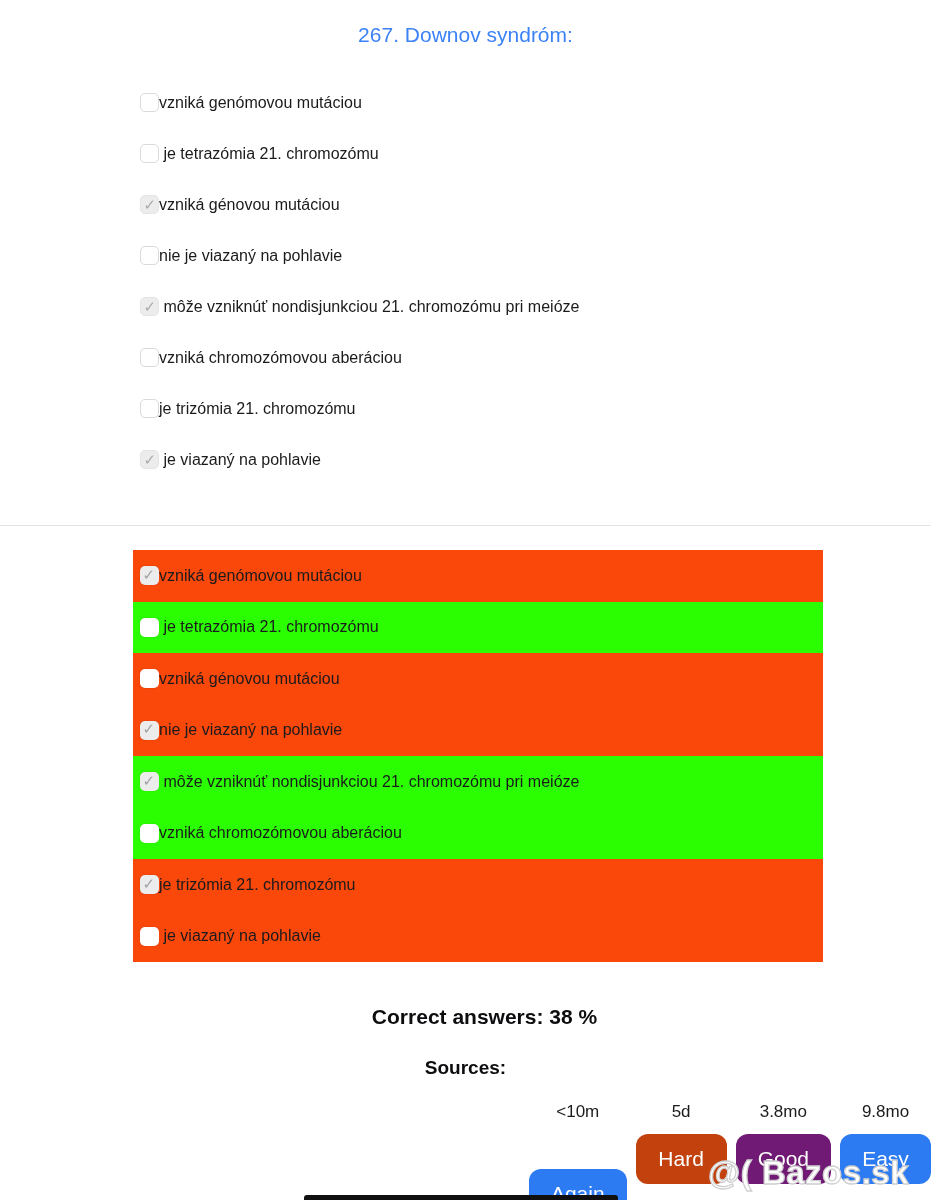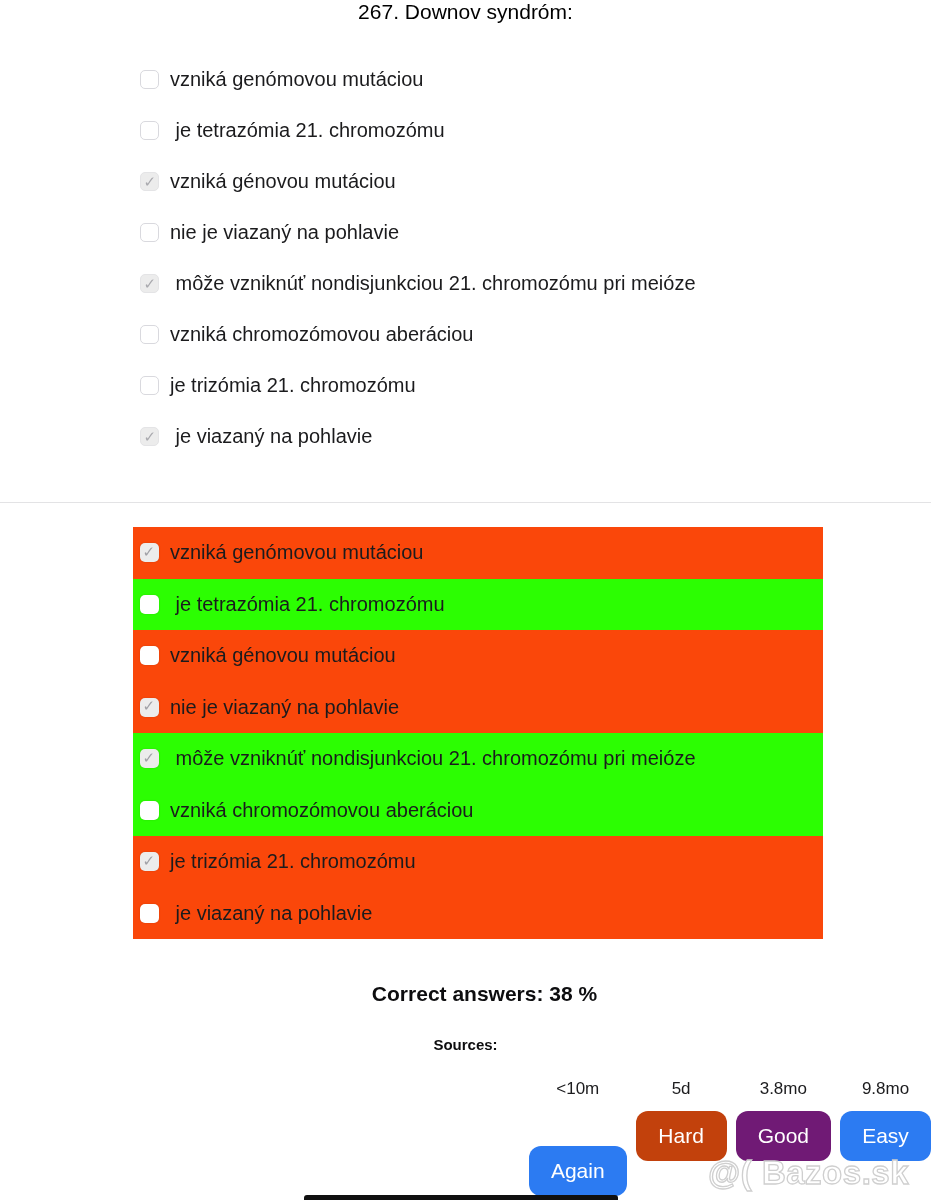--- a/index.html
+++ b/index.html
@@ -5,34 +5,34 @@
   * { margin:0; padding:0; box-sizing:border-box; }
   html,body { width:931px; height:1200px; }
   body {
     position:relative;
     background:#ffffff;
     font-family:"Liberation Sans", sans-serif;
     color:#1b1b1d;
     overflow:hidden;
   }
   .page-title {
+    padding-top:23px;
     text-align:center;
     font-size:21px;
     line-height:24px;
     font-weight:400;
-    color:#000000;
+    color:#3b82f6;
   }
   
   .q-list { margin:30px 0 0 140px; }
   .q-row { display:flex; align-items:center; height:51px; }
   .q-label, .a-label {
-    font-size:20px;
+    font-size:16px;
     white-space:pre;
     color:#1b1b1d;
-    margin-left:11px;
   }
   .checkbox {
     width:19px; height:19px; flex:none;
     border-radius:5px;
     background:#ffffff;
     border:1.5px solid #d9d9de;
     position:relative;
   }
   .checkbox.checked {
     background:#ececec;
@@ -71,21 +71,21 @@
     text-align:center;
     font-size:21px;
     line-height:26px;
     font-weight:700;
     color:#0d0d0f;
     padding-left:38px;
   }
   .sources {
     margin-top:29px;
     text-align:center;
-    font-size:15px;
+    font-size:19px;
     line-height:18px;
     font-weight:700;
     color:#0d0d0f;
   }
   
   .rating {
     margin-top:25px;
     display:flex;
     justify-content:flex-end;
     gap:9px;

